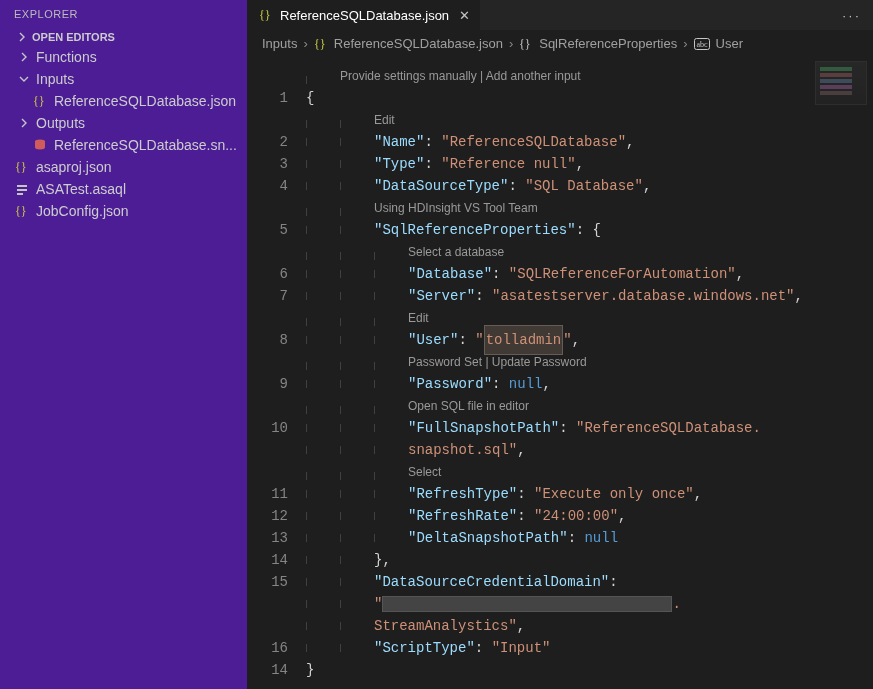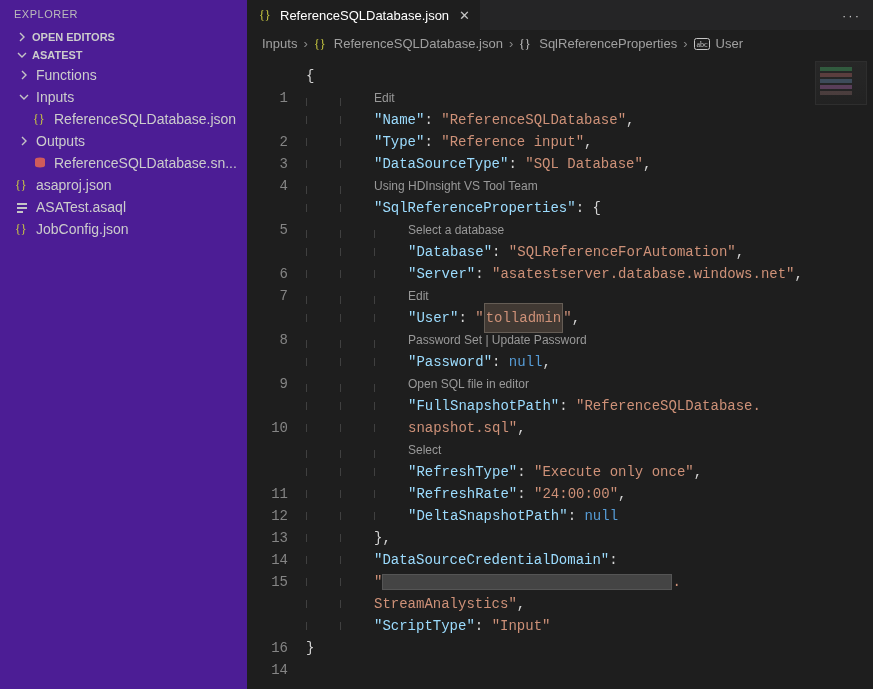--- a/index.html
+++ b/index.html
@@ -174,28 +174,20 @@
 <div class="sidebar">
   <div class="explorer-header">EXPLORER</div>
   <div class="tree-section">
     <span class="chevron">
         <svg width="10" height="10" viewBox="0 0 10 10">
           <path d="M3 1 L7 5 L3 9" stroke="#c5c5c5" fill="none" stroke-width="1.4"></path>
         </svg>
       </span>
     <span>OPEN EDITORS</span>
   </div>
-  <div class="tree-section">
-    <span class="chevron">
-        <svg width="10" height="10" viewBox="0 0 10 10">
-          <path d="M1 3 L5 7 L9 3" stroke="#c5c5c5" fill="none" stroke-width="1.4"></path>
-        </svg>
-      </span>
-    <span>ASATEST</span>
-  </div>
   <div class="tree-item indent-1">
     <span class="chevron">
         <svg width="10" height="10" viewBox="0 0 10 10">
           <path d="M3 1 L7 5 L3 9" stroke="#c5c5c5" fill="none" stroke-width="1.4"></path>
         </svg>
       </span>
     <span>Functions</span>
   </div>
   <div class="tree-item indent-1">
     <span class="chevron">
@@ -325,24 +317,25 @@
       <div>12</div>
       <div>13</div>
       <div>14</div>
       <div>15</div>
       <div class="blank"></div>
       <div class="blank"></div>
       <div>16</div>
       <div>14</div>
     </div>
     <div class="code">
+      <div class="lens"><span class="guide"></span><span class="lens-link">Provide settings manually</span> | <span class="lens-link">Add another input</span></div>
       <div class="codeline"><span class="tok-punc">{</span></div>
       <div class="lens"><span class="guide"></span><span class="guide"></span><span class="lens-link">Edit</span></div>
       <div class="codeline"><span class="guide"></span><span class="guide"></span><span class="tok-key">"<span>Name</span>"</span><span class="tok-punc">: </span><span class="tok-str">"<span>ReferenceSQLDatabase</span>"</span><span class="tok-punc">,</span></div>
-      <div class="codeline"><span class="guide"></span><span class="guide"></span><span class="tok-key">"<span>Type</span>"</span><span class="tok-punc">: </span><span class="tok-str">"<span>Reference input</span>"</span><span class="tok-punc">,</span></div>
+      <div class="codeline"><span class="guide"></span><span class="guide"></span><span class="tok-key">"<span>Type</span>"</span><span class="tok-punc">: </span><span class="tok-str">"<span>Reference null</span>"</span><span class="tok-punc">,</span></div>
       <div class="codeline"><span class="guide"></span><span class="guide"></span><span class="tok-key">"<span>DataSourceType</span>"</span><span class="tok-punc">: </span><span class="tok-str">"<span>SQL Database</span>"</span><span class="tok-punc">,</span></div>
       <div class="lens"><span class="guide"></span><span class="guide"></span><span class="lens-link">Using HDInsight VS Tool Team</span></div>
       <div class="codeline"><span class="guide"></span><span class="guide"></span><span class="tok-key">"<span>SqlReferenceProperties</span>"</span><span class="tok-punc">: {</span></div>
       <div class="lens"><span class="guide"></span><span class="guide"></span><span class="guide"></span><span class="lens-link">Select a database</span></div>
       <div class="codeline"><span class="guide"></span><span class="guide"></span><span class="guide"></span><span class="tok-key">"<span>Database</span>"</span><span class="tok-punc">: </span><span class="tok-str">"<span>SQLReferenceForAutomation</span>"</span><span class="tok-punc">,</span></div>
       <div class="codeline"><span class="guide"></span><span class="guide"></span><span class="guide"></span><span class="tok-key">"<span>Server</span>"</span><span class="tok-punc">: </span><span class="tok-str">"<span>asatestserver.database.windows.net</span>"</span><span class="tok-punc">,</span></div>
       <div class="lens"><span class="guide"></span><span class="guide"></span><span class="guide"></span><span class="lens-link">Edit</span></div>
       <div class="codeline"><span class="guide"></span><span class="guide"></span><span class="guide"></span><span class="tok-key">"<span>User</span>"</span><span class="tok-punc">: </span><span class="tok-str">"<span class="highlight">tolladmin</span>"</span><span class="tok-punc">,</span></div>
       <div class="lens"><span class="guide"></span><span class="guide"></span><span class="guide"></span><span class="lens-link">Password Set</span> | <span class="lens-link">Update Password</span></div>
       <div class="codeline"><span class="guide"></span><span class="guide"></span><span class="guide"></span><span class="tok-key">"<span>Password</span>"</span><span class="tok-punc">: </span><span class="tok-null">null</span><span class="tok-punc">,</span></div>

